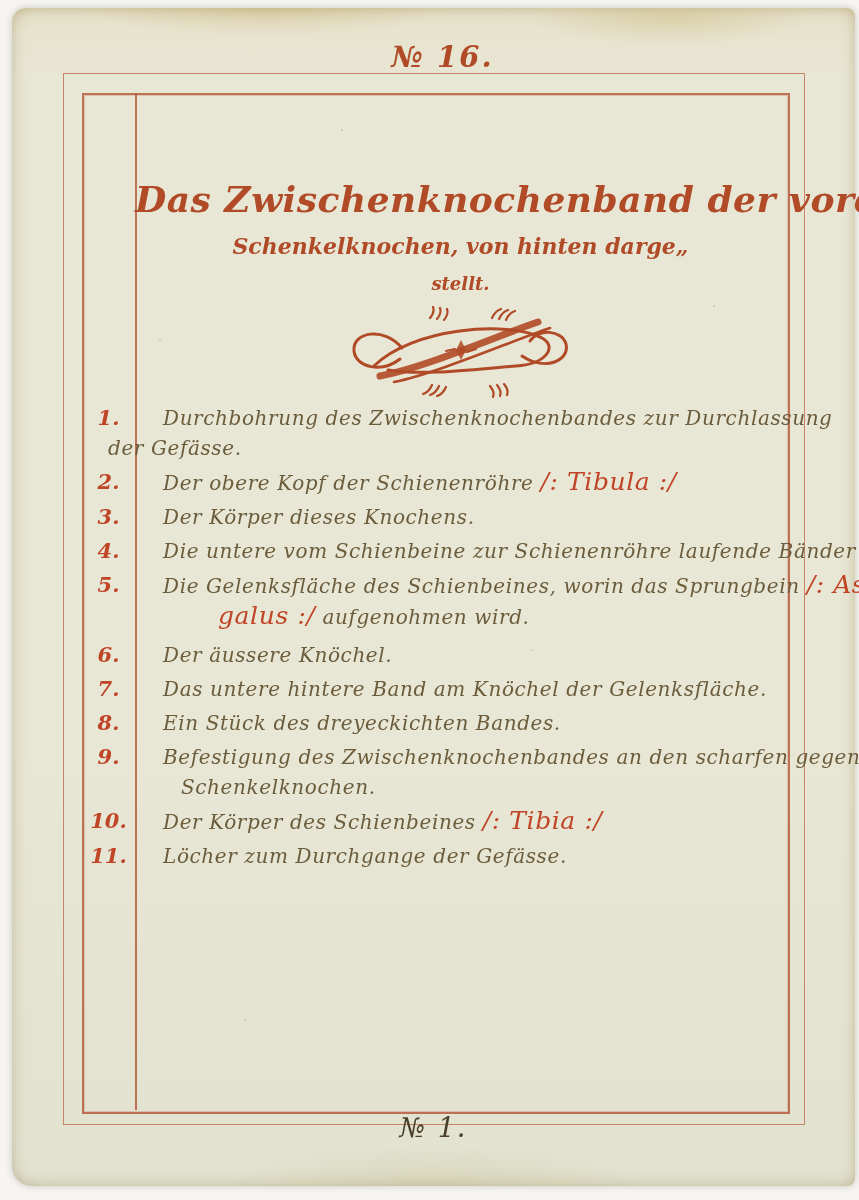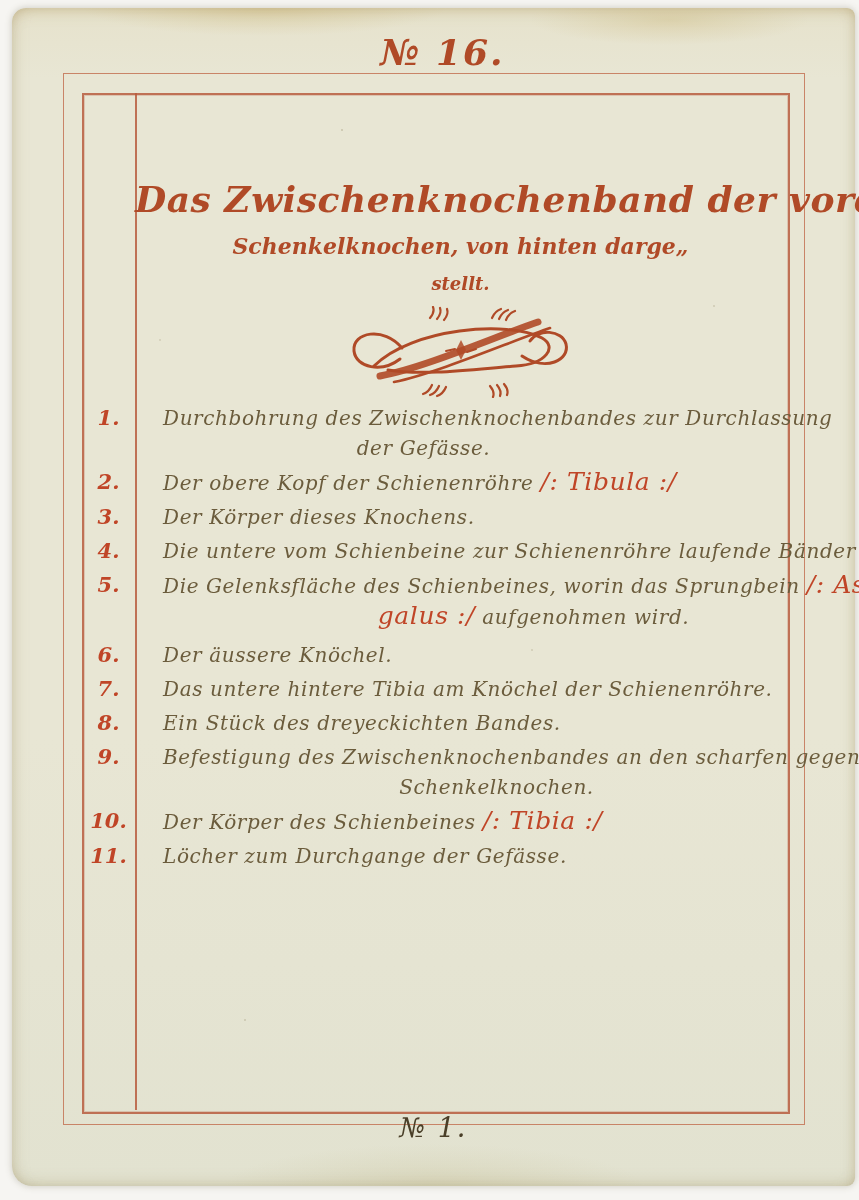--- a/index.html
+++ b/index.html
@@ -36,23 +36,23 @@
       linear-gradient(180deg, #e6e2cc 0%, var(--paper) 6%, var(--paper) 62%, var(--paper-low) 100%);
     border-radius:14px 8px 8px 20px;
     box-shadow:
       0 0 7px rgba(90,85,60,.28),
       inset 0 10px 16px -10px rgba(175,150,90,.55),
       inset -10px 0 14px -10px rgba(165,150,105,.38),
       inset 12px 0 16px -12px rgba(165,150,110,.38),
       inset 0 -12px 16px -12px rgba(160,145,95,.42);
   }
   .header-number{
-    position:absolute;left:0;top:23px;width:100%;
+    position:absolute;left:0;top:32px;width:100%;
     text-align:center;padding-left:18px;box-sizing:border-box;
-    font-style:italic;font-weight:600;font-size:36px;color:var(--red-ink);
+    font-style:italic;font-weight:600;font-size:29px;color:var(--red-ink);
     letter-spacing:2px;
   }
   .outer-frame{
     position:absolute;left:51px;top:65px;width:740px;height:1050px;
     border:1px solid rgba(192,107,76,.8);
   }
   .inner-frame{
     position:absolute;left:70px;top:85px;width:704px;height:1017px;
     border:2px solid rgba(183,92,62,.85);
     box-shadow:inset 0 0 0 1px rgba(183,92,62,.25);
@@ -77,21 +77,21 @@
   }
   .row{display:flex;margin-bottom:4px;}
   .row:nth-child(6){margin-top:8px;}
   .num{
     flex:0 0 53px;text-align:center;color:var(--red-number);
     font-size:21px;line-height:30px;font-weight:600;
   }
   .body{flex:1;padding-left:28px;min-width:0;}
   .line{line-height:30px;white-space:nowrap;letter-spacing:.6px;}
   .align-left{text-align:left;}
-  .align-center{text-align:center;}
+  .align-center{text-align:left;}
   .align-right{text-align:right;}
   .seg.red{color:var(--red-number);font-size:25px;}
   .row:nth-child(1) .line:nth-child(2){transform:translateX(-55px);}
   .row:nth-child(5) .line:nth-child(2){transform:translateX(55px);}
   .row:nth-child(9) .line:nth-child(2){transform:translateX(18px);}
   .row:nth-child(9) .line:nth-child(3){transform:translateX(95px);}
   .footer-number{
     position:absolute;left:0;top:1104px;width:100%;text-align:center;
     font-style:italic;font-size:27px;color:var(--footer-ink);letter-spacing:2px;
   }
@@ -177,21 +177,21 @@
         </div>
         <div class="row">
           <div class="num">6.</div>
           <div class="body">
             <div class="line align-left"><span class="seg">Der äussere Knöchel.</span></div>
           </div>
         </div>
         <div class="row">
           <div class="num">7.</div>
           <div class="body">
-            <div class="line align-left"><span class="seg">Das untere hintere Tibia am Knöchel der Schienenröhre.</span></div>
+            <div class="line align-left"><span class="seg">Das untere hintere Band am Knöchel der Gelenksfläche.</span></div>
           </div>
         </div>
         <div class="row">
           <div class="num">8.</div>
           <div class="body">
             <div class="line align-left"><span class="seg">Ein Stück des dreyeckichten Bandes.</span></div>
           </div>
         </div>
         <div class="row">
           <div class="num">9.</div>

